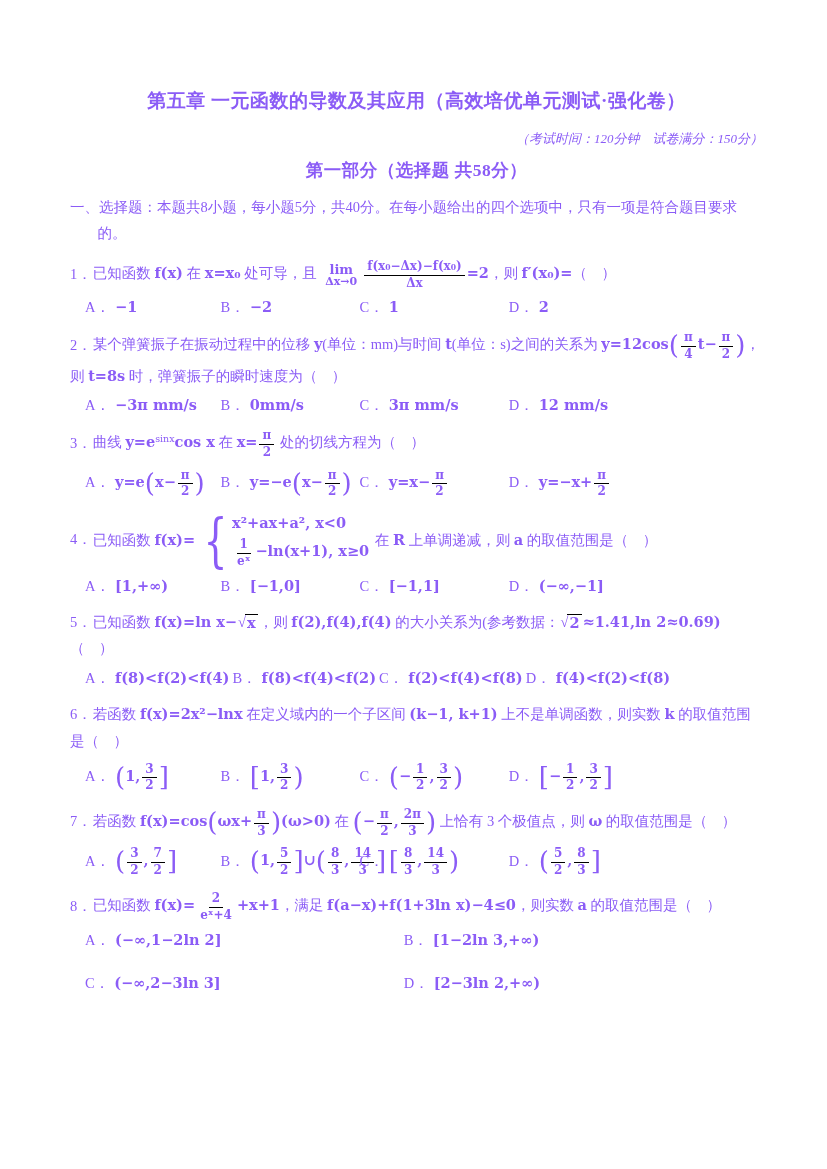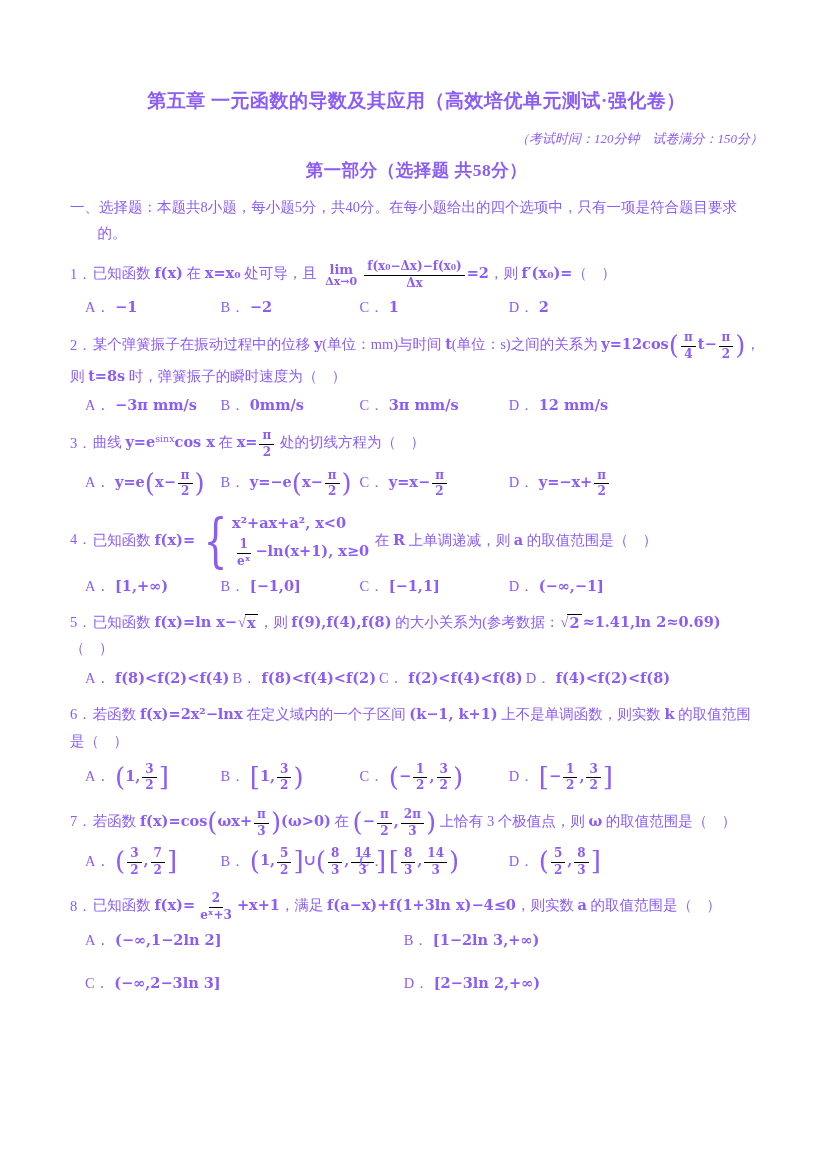--- a/index.html
+++ b/index.html
@@ -126,21 +126,21 @@
           <div class="opt"><span class="olabel">A．</span><span class="m">[1,+∞)</span></div>
           <div class="opt"><span class="olabel">B．</span><span class="m">[−1,0]</span></div>
           <div class="opt"><span class="olabel">C．</span><span class="m">[−1,1]</span></div>
           <div class="opt"><span class="olabel">D．</span><span class="m">(−∞,−1]</span></div>
         </div>
       </div>
       <div class="q">
         <div class="stem"><span class="qnum">5．</span><span class="t">已知函数 </span><span class="m">f(x)=ln x−</span><span class="sqrt">
             <span class="rs">√</span>
             <span class="rb">x</span>
-          </span><span class="t">，则 </span><span class="m">f(9),f(4),f(8)</span><span class="t"> 的大小关系为(参考数据：</span><span class="sqrt">
+          </span><span class="t">，则 </span><span class="m">f(2),f(4),f(4)</span><span class="t"> 的大小关系为(参考数据：</span><span class="sqrt">
             <span class="rs">√</span>
             <span class="rb">2</span>
           </span><span class="m">≈1.41,ln 2≈0.69)</span><span class="t">（　）</span></div>
         <div class="opts tight4">
           <div class="opt"><span class="olabel">A．</span><span class="m">f(8)&lt;f(2)&lt;f(4)</span></div>
           <div class="opt"><span class="olabel">B．</span><span class="m">f(8)&lt;f(4)&lt;f(2)</span></div>
           <div class="opt"><span class="olabel">C．</span><span class="m">f(2)&lt;f(4)&lt;f(8)</span></div>
           <div class="opt"><span class="olabel">D．</span><span class="m">f(4)&lt;f(2)&lt;f(8)</span></div>
         </div>
       </div>
@@ -212,21 +212,21 @@
               <span class="fd"><span class="m">2</span></span>
             </span><span class="m">,</span><span class="frac">
               <span class="fn"><span class="m">8</span></span>
               <span class="fd"><span class="m">3</span></span>
             </span><span class="big">]</span></div>
         </div>
       </div>
       <div class="q">
         <div class="stem"><span class="qnum">8．</span><span class="t">已知函数 </span><span class="m">f(x)=</span><span class="frac">
             <span class="fn"><span class="m">2</span></span>
-            <span class="fd"><span class="m">eˣ+3</span></span>
+            <span class="fd"><span class="m">eˣ+4</span></span>
           </span><span class="m">+x+1</span><span class="t">，满足 </span><span class="m">f(a−x)+f(1+3ln x)−4≤0</span><span class="t">，则实数 </span><span class="m">a</span><span class="t"> 的取值范围是（　）</span></div>
         <div class="opts grid2">
           <div class="opt"><span class="olabel">A．</span><span class="m">(−∞,1−2ln 2]</span></div>
           <div class="opt"><span class="olabel">B．</span><span class="m">[1−2ln 3,+∞)</span></div>
           <div class="opt"><span class="olabel">C．</span><span class="m">(−∞,2−3ln 3]</span></div>
           <div class="opt"><span class="olabel">D．</span><span class="m">[2−3ln 2,+∞)</span></div>
         </div>
       </div>
     </div>
 

